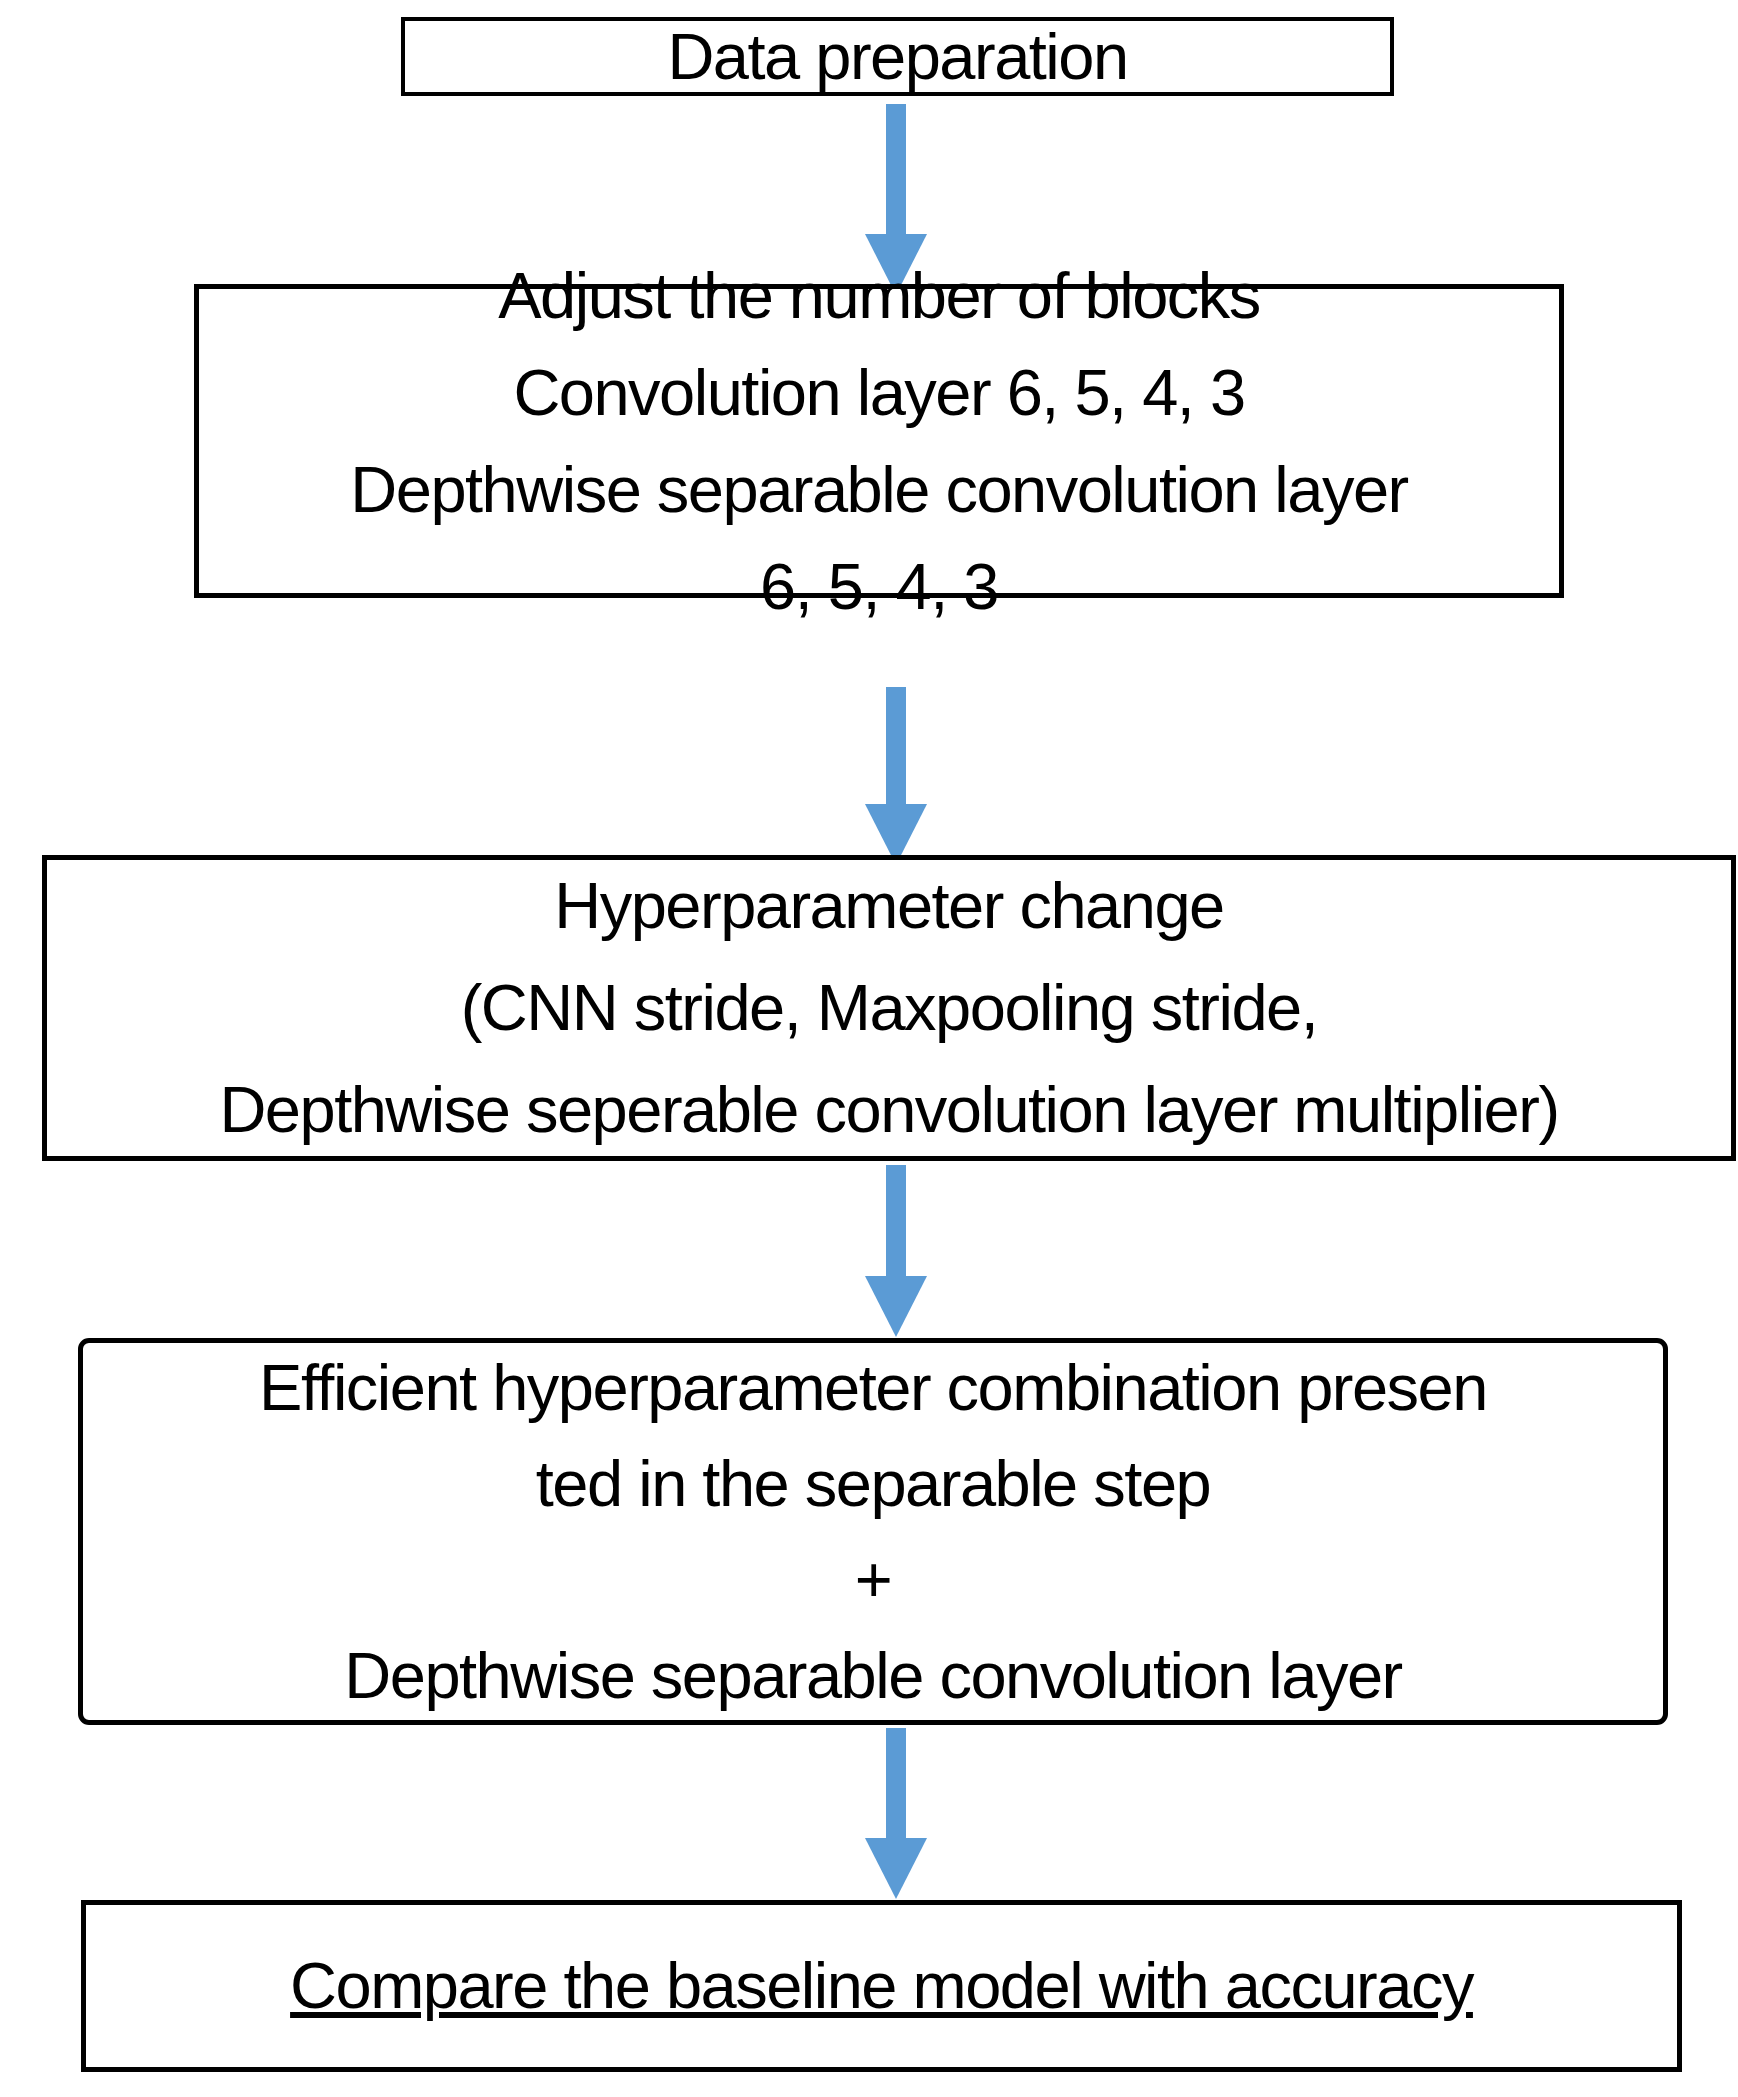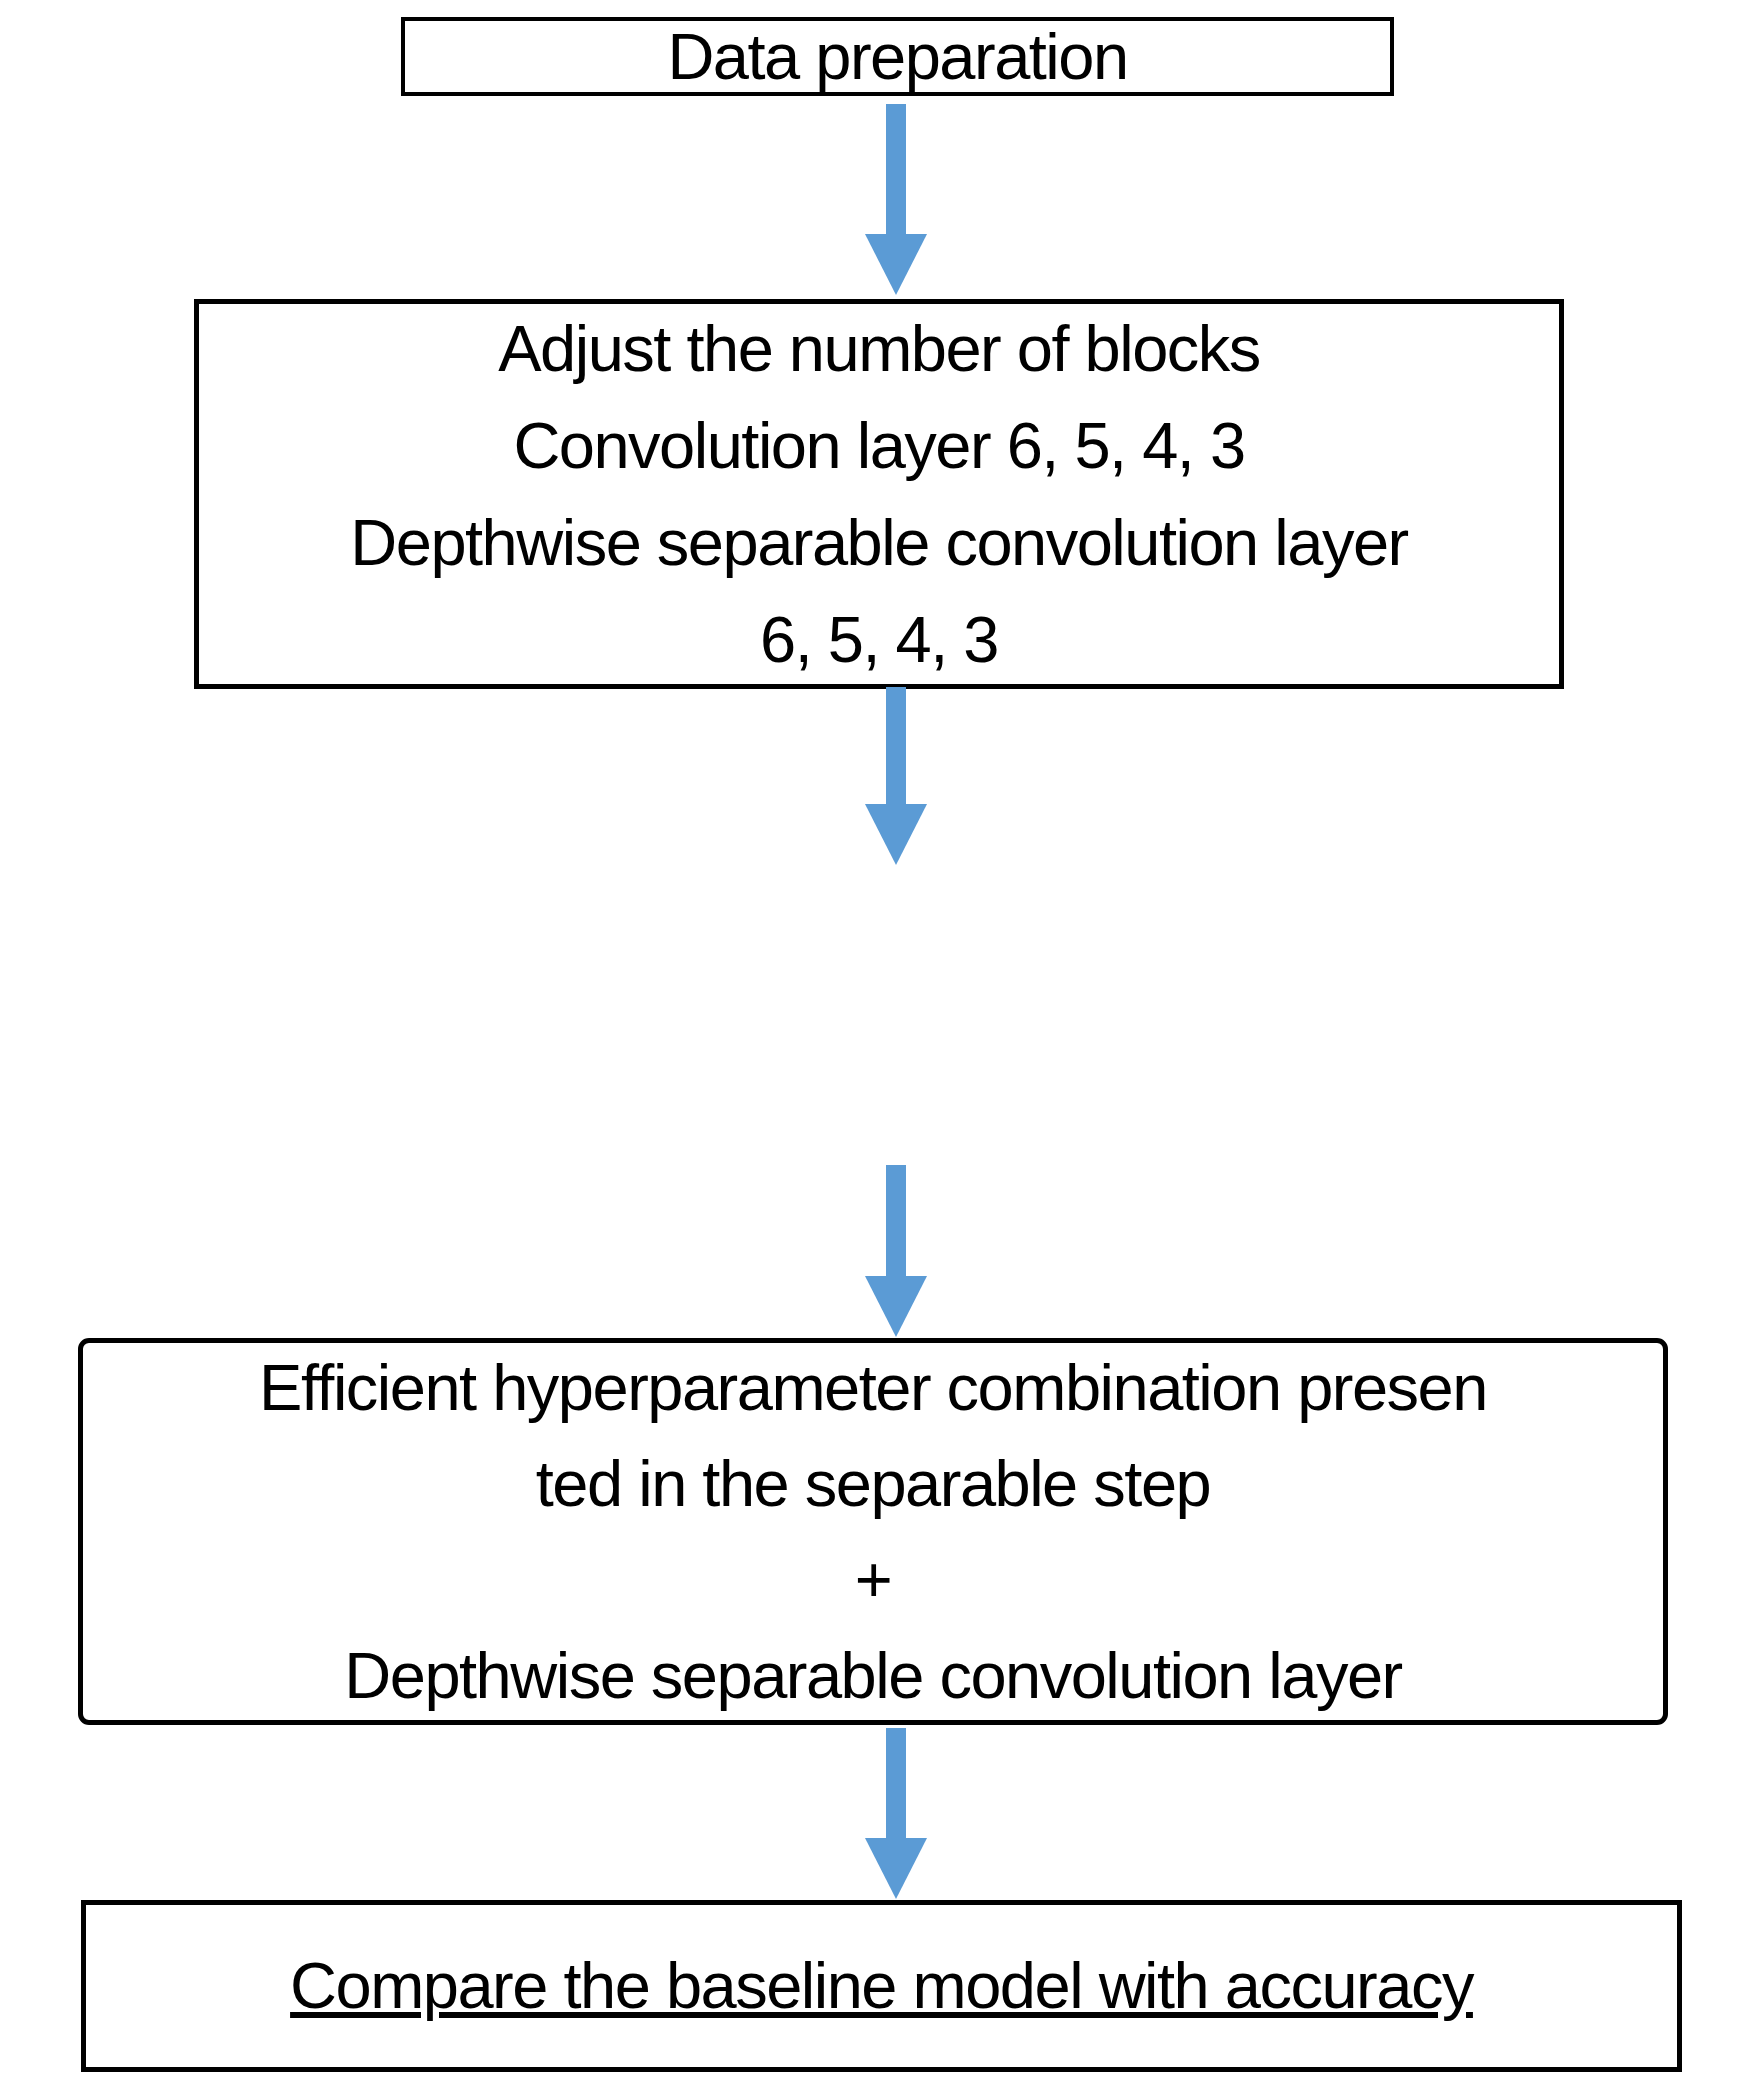--- a/index.html
+++ b/index.html
@@ -36,21 +36,21 @@
   }
   .node .line{
     white-space:nowrap;
     font-size:65px;
     letter-spacing:-1.5px;
     line-height:96px;
   }
   
   .node-1{left:381px; top:17px;  width:993px; height:79px; border-width:4.5px;}
   .node-1 .line{line-height:71px;}
-  .node-2{left:174px; top:299px; width:1370px; height:390px;}
+  .node-2{left:174px; top:284px; width:1370px; height:314px;}
   .node-2 .line{line-height:97px;}
   .node-3{left:22px;  top:855px; width:1694px; height:306px;}
   .node-3 .line{line-height:102px;}
   .node-4{left:58px;  top:1338px; width:1590px; height:387px;border-radius:11px;}
   .node-4 .line{line-height:96px;}
   .node-5{left:61px;  top:1900px; width:1601px; height:172px;}
   .node-5 .line{line-height:84px;text-decoration:underline;}
 
   .arrow{
     position:absolute;
@@ -95,20 +95,25 @@
     <div class="line">Convolution layer 6, 5, 4, 3</div>
     <div class="line">Depthwise separable convolution layer</div>
     <div class="line">6, 5, 4, 3</div>
   </div>
 
   <div class="arrow arrow-2">
     <div class="arrow-stem"></div>
     <div class="arrow-head"></div>
   </div>
 
+  <div class="node node-3">
+    <div class="line">Hyperparameter change</div>
+    <div class="line">(CNN stride, Maxpooling stride,</div>
+    <div class="line">Depthwise seperable convolution layer multiplier)</div>
+  </div>
 
   <div class="arrow arrow-3">
     <div class="arrow-stem"></div>
     <div class="arrow-head"></div>
   </div>
 
   <div class="node node-4">
     <div class="line">Efficient hyperparameter combination presen</div>
     <div class="line">ted in the separable step</div>
     <div class="line">+</div>

